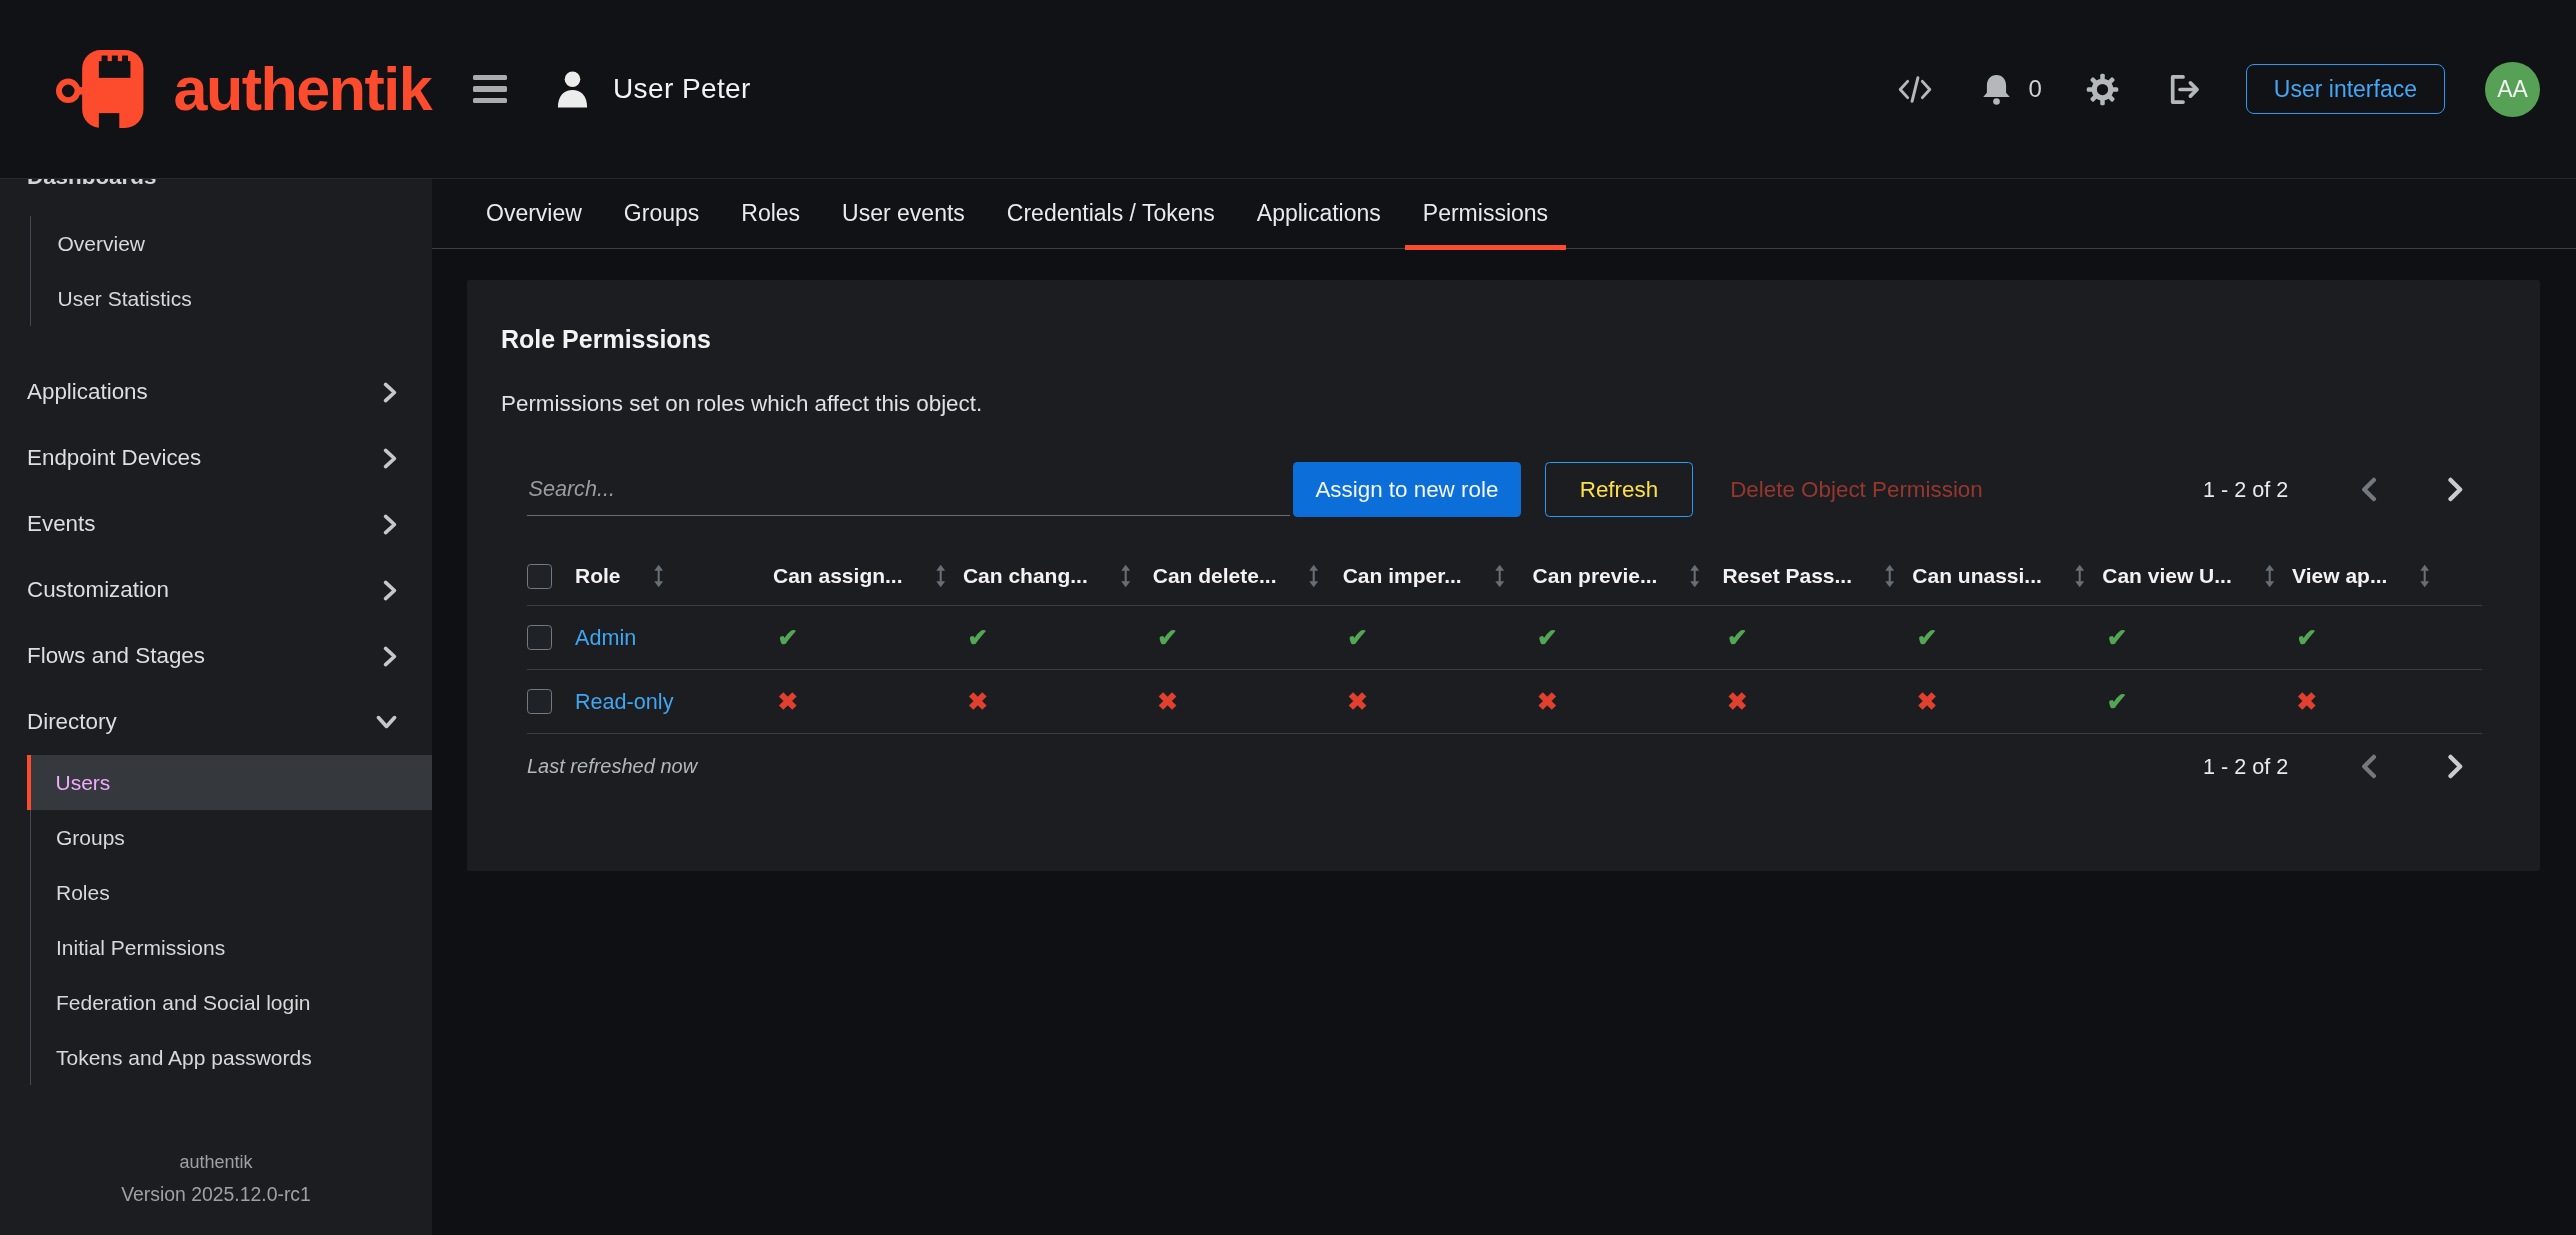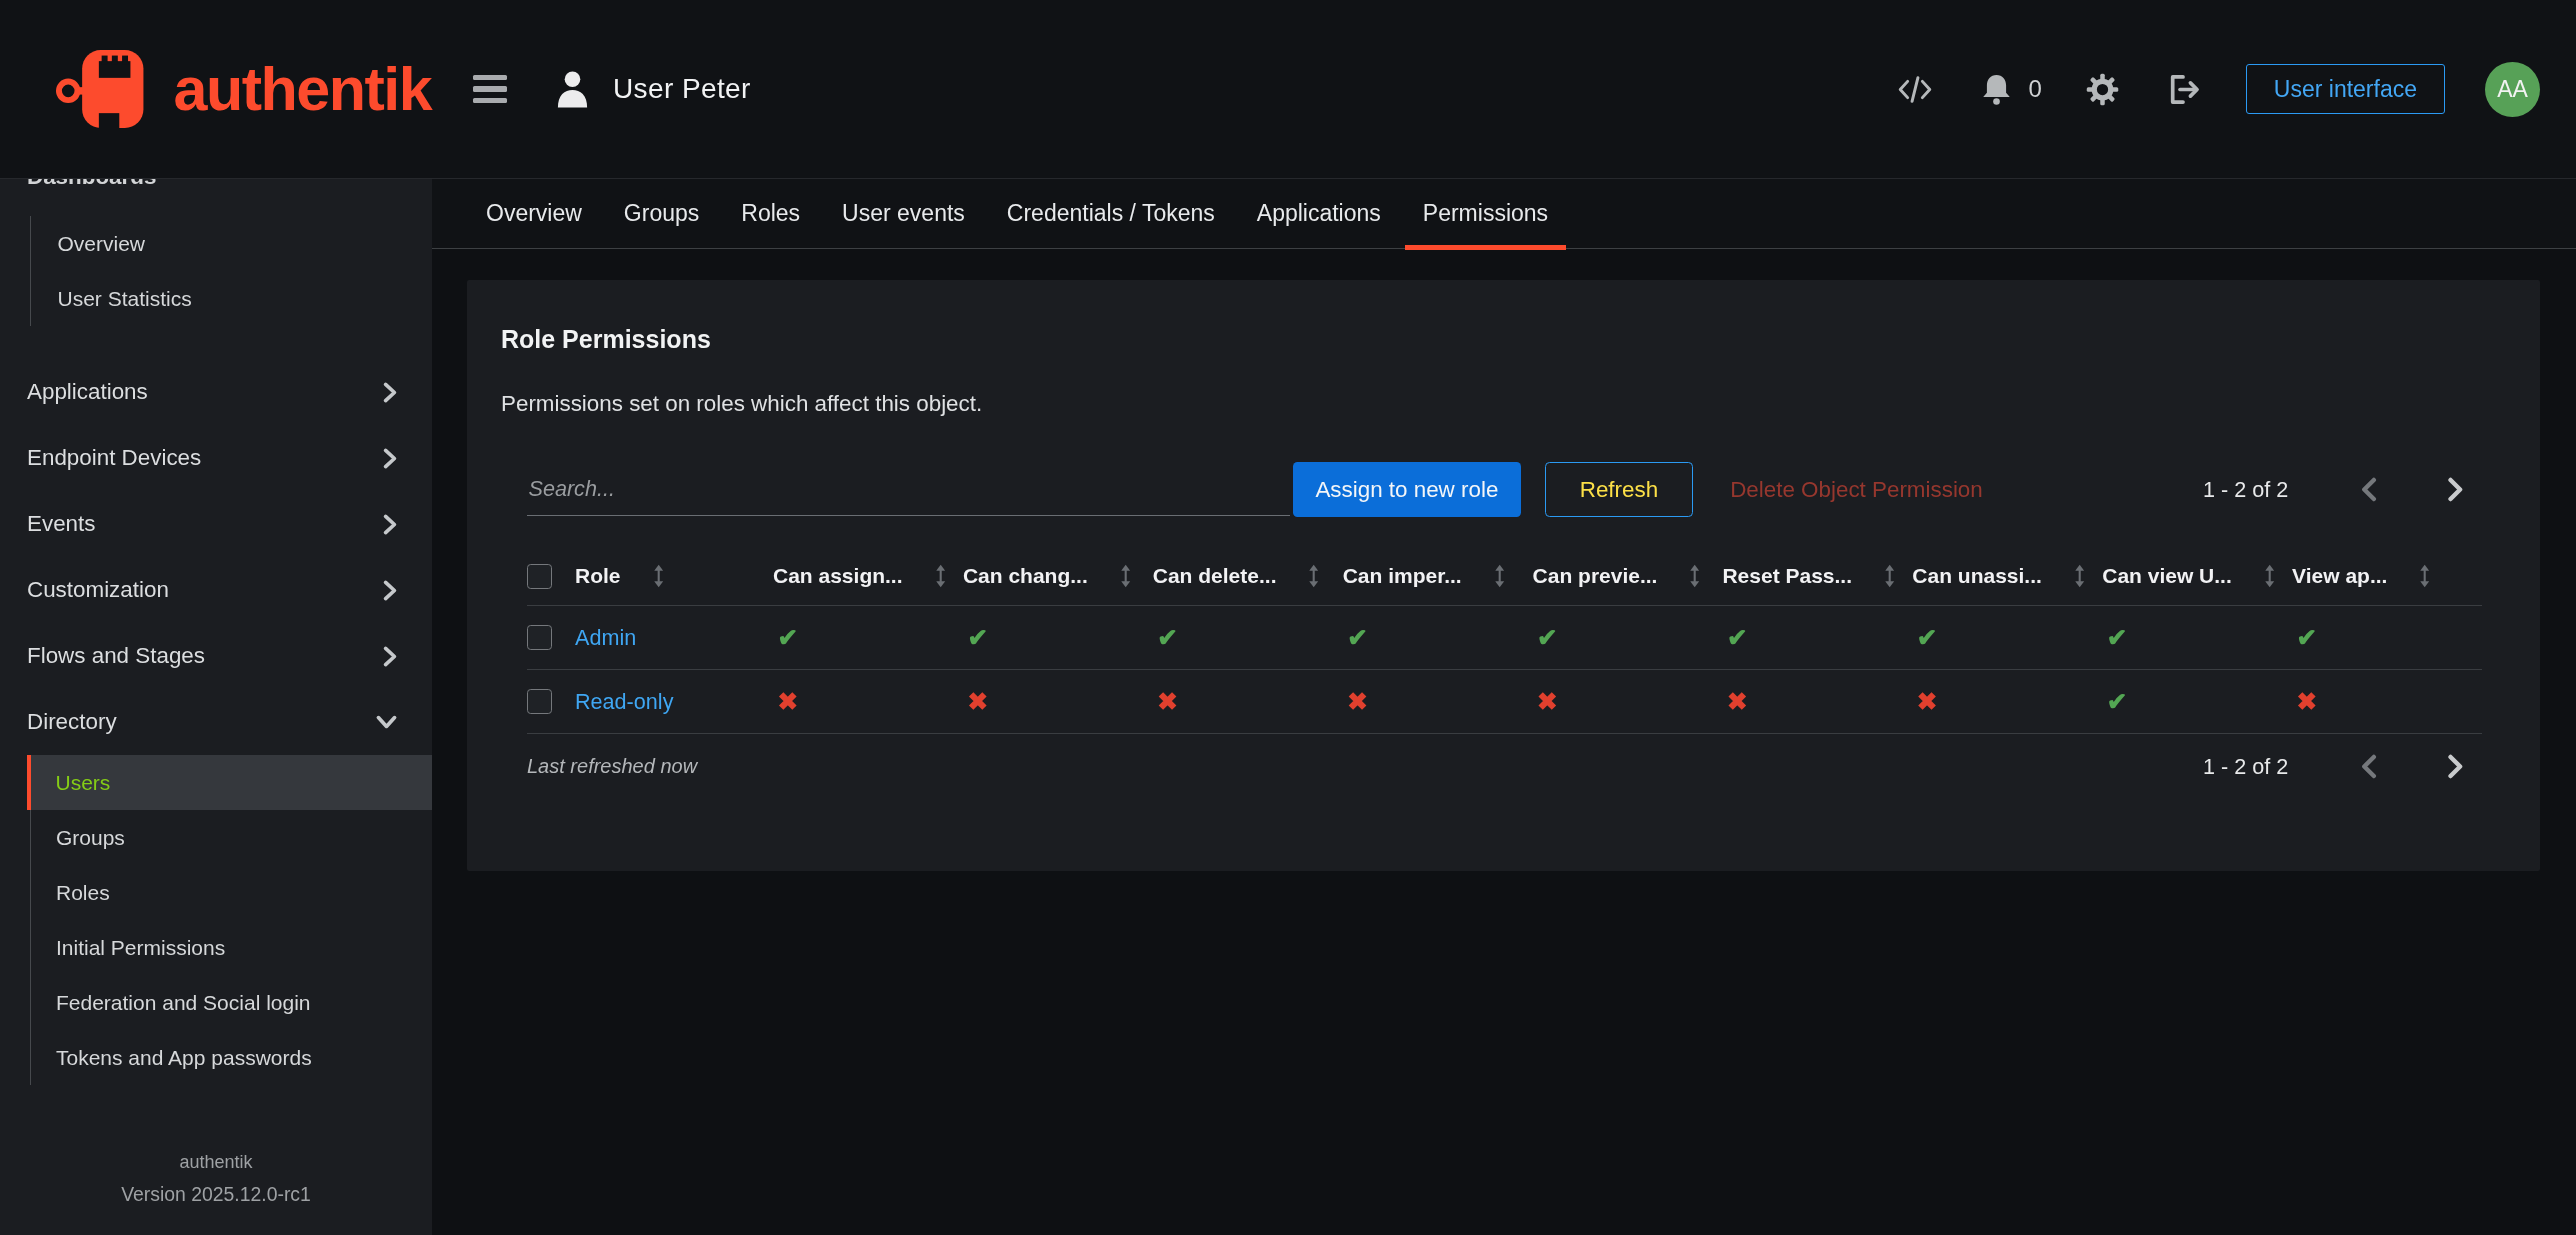--- a/index.html
+++ b/index.html
@@ -12,36 +12,36 @@
   .logo-text { color:#fd4b2d; font-size:61px; font-weight:700; letter-spacing:-1.5px; }
   .masthead-main { flex:1; display:flex; align-items:center; padding:0 36px 0 33px; }
   .hamburger { background:none; border:none; cursor:pointer; display:flex; flex-direction:column; gap:6.7px; padding:7.5px; }
   .hamburger span { display:block; width:34px; height:5.2px; background:#a9abae; border-radius:1.5px; }
   .title-user-icon { margin-left:39px; display:flex; align-items:center; }
   .page-title { color:#f2f3f4; font-size:28px; font-weight:500; margin-left:21px; letter-spacing:0.4px; }
   .masthead-actions { margin-left:auto; display:flex; align-items:center; gap:40px; }
   .icon-btn { background:none; border:none; cursor:pointer; display:flex; align-items:center; padding:4.5px; }
   .bell-group { display:flex; align-items:center; gap:12px; }
   .notif-count { color:#cfd1d3; font-size:24px; }
-  .btn-outline-header { background:transparent; border:1.5px solid #2b9af3; border-radius:3px; color:#43a7f5; font-size:23px; padding:10.4px 27px; cursor:pointer; font-family:inherit; }
+  .btn-outline-header { background:transparent; border:1.5px solid #2b9af3; border-radius:8px; color:#43a7f5; font-size:23px; padding:10.4px 27px; cursor:pointer; font-family:inherit; }
   .avatar { width:55px; height:55px; border-radius:50%; background:#57a157; color:#f2f2f2; font-size:23px; font-weight:500; display:flex; align-items:center; justify-content:center; cursor:pointer; }
 
   
   .layout { flex:1; display:flex; min-height:0; }
 
   
   .sidebar { width:432px; flex:0 0 432px; background:#1b1d21; display:flex; flex-direction:column; overflow:hidden; }
   .nav-scroll { flex:1; overflow:hidden; }
   .section-label { color:#d2d4d6; font-size:22.4px; font-weight:600; padding-left:27px; margin-top:-15px; height:21px; overflow:hidden; }
   .sub-list { list-style:none; margin:31px 0 33px 30px; border-left:1.5px solid #46494d; padding-left:25px; }
   .sub-item { height:55px; display:flex; align-items:center; color:#d6d8da; font-size:21px; cursor:pointer; padding-left:1.5px; }
   .group-item { height:66px; display:flex; align-items:center; justify-content:space-between; color:#dcdee0; font-size:22.4px; padding:0 33px 0 27px; cursor:pointer; }
   .dir-list { list-style:none; margin:0 0 0 30px; border-left:1.5px solid #46494d; padding-left:0; }
   .dir-item { height:55px; display:flex; align-items:center; color:#d6d8da; font-size:21px; cursor:pointer; padding-left:25px; }
-  .dir-item.selected { background:#35383d; color:#84cc16; border-left:4.5px solid #fd4b2d; margin-left:-4.5px; padding-left:25px; }
+  .dir-item.selected { background:#35383d; color:#f0abfc; border-left:4.5px solid #fd4b2d; margin-left:-4.5px; padding-left:25px; }
   .sidebar-footer { padding:27px 0 30px; text-align:center; color:#9ea1a4; }
   .sidebar-footer .brand-line { font-size:18px; margin-bottom:10.4px; }
   .sidebar-footer .version-line { font-size:19.4px; }
 
   
   .content { flex:1; display:flex; flex-direction:column; background:#0e1013; min-width:0; }
   .tabbar { height:70px; flex:0 0 70px; border-bottom:1.5px solid #3d4043; display:flex; align-items:stretch; padding-left:33px; background:#101215; }
   .tabs { list-style:none; display:flex; }
   .tab { display:flex; align-items:center; padding:0 21px; color:#e8eaec; font-size:23px; cursor:pointer; position:relative; }
   .tab.active::after { content:""; position:absolute; left:3px; right:3px; bottom:-1.5px; height:4.5px; background:#fd4b2d; }

